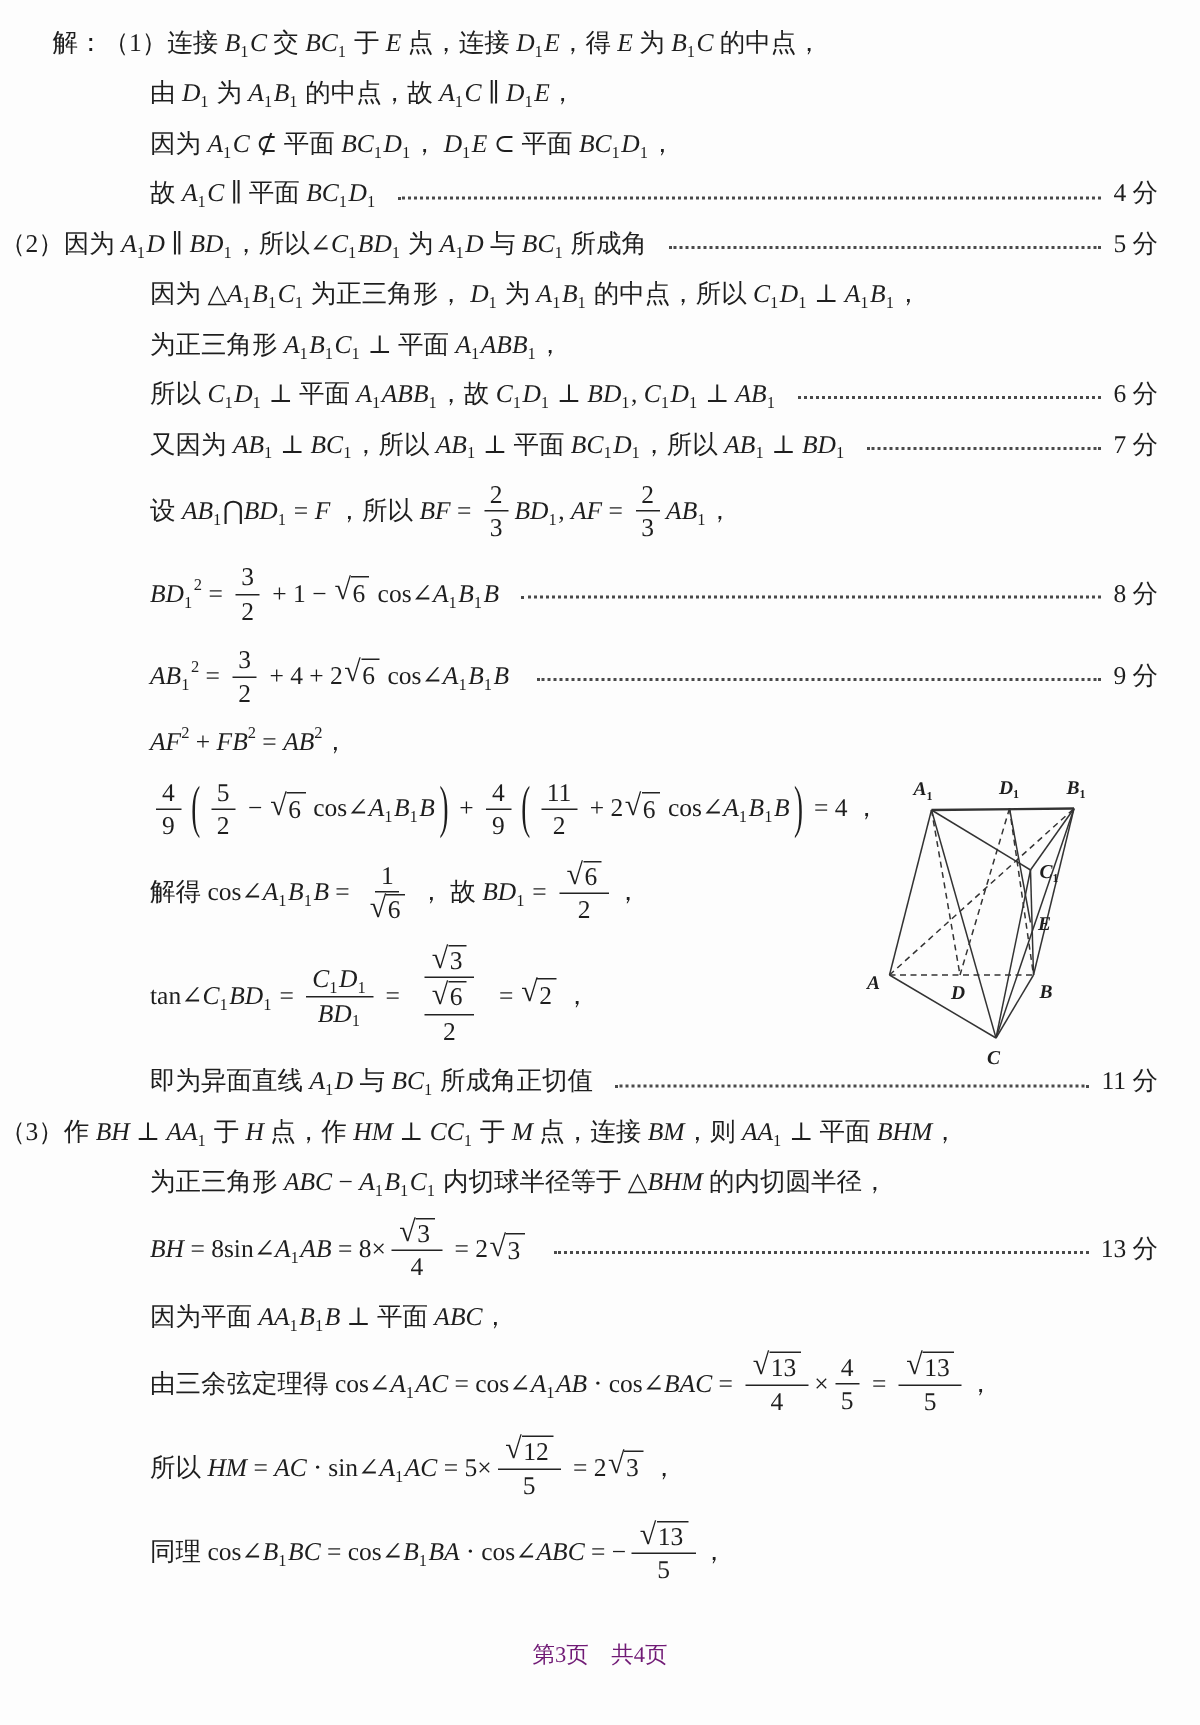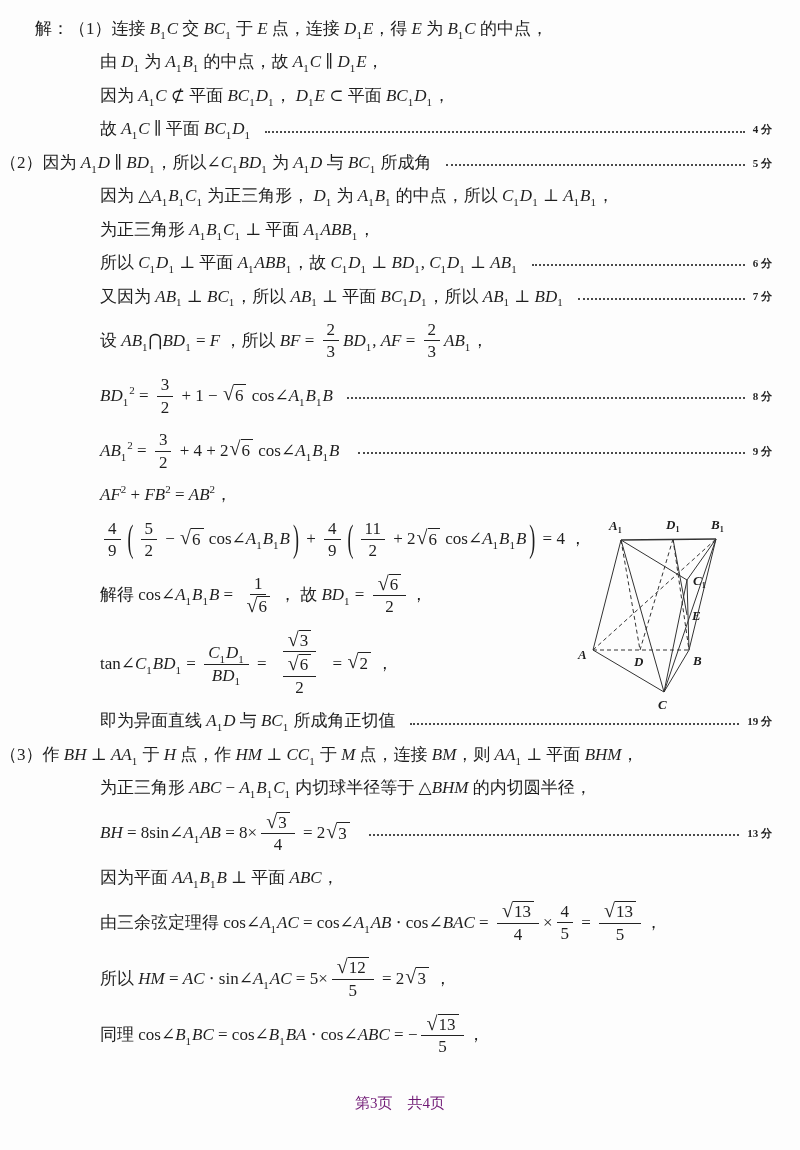--- a/index.html
+++ b/index.html
@@ -31,21 +31,21 @@
   .sb{font-size:11px;align-self:center;transform:translateY(6px);margin-right:1px;white-space:pre;}
   .sp{font-size:11px;align-self:center;transform:translateY(-6px);white-space:pre;}
   .frac{display:inline-flex;flex-direction:column;align-items:center;margin:1px 4px;line-height:1.15;}
   .fnum{display:flex;align-items:center;justify-content:center;padding:0 4px 1px 4px;border-bottom:1.4px solid #222;}
   .fden{display:flex;align-items:center;justify-content:center;padding:1px 4px 0 4px;}
   .sqrt{display:inline-flex;align-items:stretch;margin:0 1px;}
   .rsign{font-size:1.18em;line-height:1;align-self:flex-start;transform:translateY(-1px);}
   .rbody{display:flex;align-items:center;border-top:1.5px solid #222;padding:0 3px 0 1px;}
   .bigp{display:inline-block;transform:scaleY(2.15);font-size:18px;font-weight:300;margin:0 3px;}
   .leader{flex:1 1 auto;min-width:22px;height:2px;border-bottom:2.4px dotted #4a4a4a;align-self:center;margin:2px 8px 0 10px;}
-  .score{white-space:pre;font-size:11px;font-weight:bold;}
+  .score{white-space:pre;font-size:17px;}
   .figure-box{position:absolute;left:576px;top:500px;width:176px;height:220px;}
   .footer{position:absolute;top:1094px;left:0;width:100%;text-align:center;font-size:15px;color:#701a75;}
 </style>
 </head>
 <body>
 
 <div class="page">
   <div class="body-col" id="solution-body">
       <div class="line ind0"><span class="rm">解：（1）连接 </span><span class="it">B</span><span class="sb">1</span><span class="it">C</span><span class="rm"> 交 </span><span class="it">BC</span><span class="sb">1</span><span class="rm"> 于 </span><span class="it">E</span><span class="rm"> 点，连接 </span><span class="it">D</span><span class="sb">1</span><span class="it">E</span><span class="rm">，得 </span><span class="it">E</span><span class="rm"> 为 </span><span class="it">B</span><span class="sb">1</span><span class="it">C</span><span class="rm"> 的中点，</span></div>
       <div class="line ind2"><span class="rm">由 </span><span class="it">D</span><span class="sb">1</span><span class="rm"> 为 </span><span class="it">A</span><span class="sb">1</span><span class="it">B</span><span class="sb">1</span><span class="rm"> 的中点，故 </span><span class="it">A</span><span class="sb">1</span><span class="it">C</span><span class="rm"> ∥ </span><span class="it">D</span><span class="sb">1</span><span class="it">E</span><span class="rm">，</span></div>
@@ -56,21 +56,21 @@
       <div class="line ind2"><span class="rm">为正三角形 </span><span class="it">A</span><span class="sb">1</span><span class="it">B</span><span class="sb">1</span><span class="it">C</span><span class="sb">1</span><span class="rm"> ⊥ 平面 </span><span class="it">A</span><span class="sb">1</span><span class="it">ABB</span><span class="sb">1</span><span class="rm">，</span></div>
       <div class="line ind2"><span class="rm">所以 </span><span class="it">C</span><span class="sb">1</span><span class="it">D</span><span class="sb">1</span><span class="rm"> ⊥ 平面 </span><span class="it">A</span><span class="sb">1</span><span class="it">ABB</span><span class="sb">1</span><span class="rm">，故 </span><span class="it">C</span><span class="sb">1</span><span class="it">D</span><span class="sb">1</span><span class="rm"> ⊥ </span><span class="it">BD</span><span class="sb">1</span><span class="rm">, </span><span class="it">C</span><span class="sb">1</span><span class="it">D</span><span class="sb">1</span><span class="rm"> ⊥ </span><span class="it">AB</span><span class="sb">1</span><span class="rm"> </span><span class="leader"></span><span class="score">6 分</span></div>
       <div class="line ind2"><span class="rm">又因为 </span><span class="it">AB</span><span class="sb">1</span><span class="rm"> ⊥ </span><span class="it">BC</span><span class="sb">1</span><span class="rm">，所以 </span><span class="it">AB</span><span class="sb">1</span><span class="rm"> ⊥ 平面 </span><span class="it">BC</span><span class="sb">1</span><span class="it">D</span><span class="sb">1</span><span class="rm">，所以 </span><span class="it">AB</span><span class="sb">1</span><span class="rm"> ⊥ </span><span class="it">BD</span><span class="sb">1</span><span class="rm"> </span><span class="leader"></span><span class="score">7 分</span></div>
       <div class="line ind2"><span class="rm">设 </span><span class="it">AB</span><span class="sb">1</span><span class="rm">⋂</span><span class="it">BD</span><span class="sb">1</span><span class="rm"> = </span><span class="it">F</span><span class="rm"> ，所以 </span><span class="it">BF</span><span class="rm"> = </span><span class="frac"><span class="fnum"><span class="rm">2</span></span><span class="fden"><span class="rm">3</span></span></span><span class="it">BD</span><span class="sb">1</span><span class="rm">, </span><span class="it">AF</span><span class="rm"> = </span><span class="frac"><span class="fnum"><span class="rm">2</span></span><span class="fden"><span class="rm">3</span></span></span><span class="it">AB</span><span class="sb">1</span><span class="rm">，</span></div>
       <div class="line ind2"><span class="it">BD</span><span class="sb">1</span><span class="sp">2</span><span class="rm"> = </span><span class="frac"><span class="fnum"><span class="rm">3</span></span><span class="fden"><span class="rm">2</span></span></span><span class="rm"> + 1 − </span><span class="sqrt"><span class="rsign">√</span><span class="rbody"><span class="rm">6</span></span></span><span class="rm"> cos∠</span><span class="it">A</span><span class="sb">1</span><span class="it">B</span><span class="sb">1</span><span class="it">B</span><span class="rm"> </span><span class="leader"></span><span class="score">8 分</span></div>
       <div class="line ind2"><span class="it">AB</span><span class="sb">1</span><span class="sp">2</span><span class="rm"> = </span><span class="frac"><span class="fnum"><span class="rm">3</span></span><span class="fden"><span class="rm">2</span></span></span><span class="rm"> + 4 + 2</span><span class="sqrt"><span class="rsign">√</span><span class="rbody"><span class="rm">6</span></span></span><span class="rm"> cos∠</span><span class="it">A</span><span class="sb">1</span><span class="it">B</span><span class="sb">1</span><span class="it">B</span><span class="rm">  </span><span class="leader"></span><span class="score">9 分</span></div>
       <div class="line ind2"><span class="it">AF</span><span class="sp">2</span><span class="rm"> + </span><span class="it">FB</span><span class="sp">2</span><span class="rm"> = </span><span class="it">AB</span><span class="sp">2</span><span class="rm">，</span></div>
       <div class="line ind2"><span class="frac"><span class="fnum"><span class="rm">4</span></span><span class="fden"><span class="rm">9</span></span></span><span class="bigp">(</span><span class="frac"><span class="fnum"><span class="rm">5</span></span><span class="fden"><span class="rm">2</span></span></span><span class="rm"> − </span><span class="sqrt"><span class="rsign">√</span><span class="rbody"><span class="rm">6</span></span></span><span class="rm"> cos∠</span><span class="it">A</span><span class="sb">1</span><span class="it">B</span><span class="sb">1</span><span class="it">B</span><span class="bigp">)</span><span class="rm"> + </span><span class="frac"><span class="fnum"><span class="rm">4</span></span><span class="fden"><span class="rm">9</span></span></span><span class="bigp">(</span><span class="frac"><span class="fnum"><span class="rm">11</span></span><span class="fden"><span class="rm">2</span></span></span><span class="rm"> + 2</span><span class="sqrt"><span class="rsign">√</span><span class="rbody"><span class="rm">6</span></span></span><span class="rm"> cos∠</span><span class="it">A</span><span class="sb">1</span><span class="it">B</span><span class="sb">1</span><span class="it">B</span><span class="bigp">)</span><span class="rm"> = 4 ，</span></div>
       <div class="line ind2"><span class="rm">解得 cos∠</span><span class="it">A</span><span class="sb">1</span><span class="it">B</span><span class="sb">1</span><span class="it">B</span><span class="rm"> = </span><span class="frac"><span class="fnum"><span class="rm">1</span></span><span class="fden"><span class="sqrt"><span class="rsign">√</span><span class="rbody"><span class="rm">6</span></span></span></span></span><span class="rm">， 故 </span><span class="it">BD</span><span class="sb">1</span><span class="rm"> = </span><span class="frac"><span class="fnum"><span class="sqrt"><span class="rsign">√</span><span class="rbody"><span class="rm">6</span></span></span></span><span class="fden"><span class="rm">2</span></span></span><span class="rm">，</span></div>
       <div class="line ind2"><span class="rm">tan∠</span><span class="it">C</span><span class="sb">1</span><span class="it">BD</span><span class="sb">1</span><span class="rm"> = </span><span class="frac"><span class="fnum"><span class="it">C</span><span class="sb">1</span><span class="it">D</span><span class="sb">1</span></span><span class="fden"><span class="it">BD</span><span class="sb">1</span></span></span><span class="rm"> = </span><span class="frac"><span class="fnum"><span class="sqrt"><span class="rsign">√</span><span class="rbody"><span class="rm">3</span></span></span></span><span class="fden"><span class="frac"><span class="fnum"><span class="sqrt"><span class="rsign">√</span><span class="rbody"><span class="rm">6</span></span></span></span><span class="fden"><span class="rm">2</span></span></span></span></span><span class="rm"> = </span><span class="sqrt"><span class="rsign">√</span><span class="rbody"><span class="rm">2</span></span></span><span class="rm"> ，</span></div>
-      <div class="line ind2"><span class="rm">即为异面直线 </span><span class="it">A</span><span class="sb">1</span><span class="it">D</span><span class="rm"> 与 </span><span class="it">BC</span><span class="sb">1</span><span class="rm"> 所成角正切值 </span><span class="leader"></span><span class="score">19 分</span></div>
+      <div class="line ind2"><span class="rm">即为异面直线 </span><span class="it">A</span><span class="sb">1</span><span class="it">D</span><span class="rm"> 与 </span><span class="it">BC</span><span class="sb">1</span><span class="rm"> 所成角正切值 </span><span class="leader"></span><span class="score">11 分</span></div>
       <div class="line ind1"><span class="rm">（3）作 </span><span class="it">BH</span><span class="rm"> ⊥ </span><span class="it">AA</span><span class="sb">1</span><span class="rm"> 于 </span><span class="it">H</span><span class="rm"> 点，作 </span><span class="it">HM</span><span class="rm"> ⊥ </span><span class="it">CC</span><span class="sb">1</span><span class="rm"> 于 </span><span class="it">M</span><span class="rm"> 点，连接 </span><span class="it">BM</span><span class="rm">，则 </span><span class="it">AA</span><span class="sb">1</span><span class="rm"> ⊥ 平面 </span><span class="it">BHM</span><span class="rm">，</span></div>
       <div class="line ind2"><span class="rm">为正三角形 </span><span class="it">ABC</span><span class="rm"> − </span><span class="it">A</span><span class="sb">1</span><span class="it">B</span><span class="sb">1</span><span class="it">C</span><span class="sb">1</span><span class="rm"> 内切球半径等于 △</span><span class="it">BHM</span><span class="rm"> 的内切圆半径，</span></div>
       <div class="line ind2"><span class="it">BH</span><span class="rm"> = 8sin∠</span><span class="it">A</span><span class="sb">1</span><span class="it">AB</span><span class="rm"> = 8×</span><span class="frac"><span class="fnum"><span class="sqrt"><span class="rsign">√</span><span class="rbody"><span class="rm">3</span></span></span></span><span class="fden"><span class="rm">4</span></span></span><span class="rm"> = 2</span><span class="sqrt"><span class="rsign">√</span><span class="rbody"><span class="rm">3</span></span></span><span class="rm">  </span><span class="leader"></span><span class="score">13 分</span></div>
       <div class="line ind2"><span class="rm">因为平面 </span><span class="it">AA</span><span class="sb">1</span><span class="it">B</span><span class="sb">1</span><span class="it">B</span><span class="rm"> ⊥ 平面 </span><span class="it">ABC</span><span class="rm">，</span></div>
       <div class="line ind2"><span class="rm">由三余弦定理得 cos∠</span><span class="it">A</span><span class="sb">1</span><span class="it">AC</span><span class="rm"> = cos∠</span><span class="it">A</span><span class="sb">1</span><span class="it">AB</span><span class="rm"> ⋅ cos∠</span><span class="it">BAC</span><span class="rm"> = </span><span class="frac"><span class="fnum"><span class="sqrt"><span class="rsign">√</span><span class="rbody"><span class="rm">13</span></span></span></span><span class="fden"><span class="rm">4</span></span></span><span class="rm">×</span><span class="frac"><span class="fnum"><span class="rm">4</span></span><span class="fden"><span class="rm">5</span></span></span><span class="rm"> = </span><span class="frac"><span class="fnum"><span class="sqrt"><span class="rsign">√</span><span class="rbody"><span class="rm">13</span></span></span></span><span class="fden"><span class="rm">5</span></span></span><span class="rm">，</span></div>
       <div class="line ind2"><span class="rm">所以 </span><span class="it">HM</span><span class="rm"> = </span><span class="it">AC</span><span class="rm"> ⋅ sin∠</span><span class="it">A</span><span class="sb">1</span><span class="it">AC</span><span class="rm"> = 5×</span><span class="frac"><span class="fnum"><span class="sqrt"><span class="rsign">√</span><span class="rbody"><span class="rm">12</span></span></span></span><span class="fden"><span class="rm">5</span></span></span><span class="rm"> = 2</span><span class="sqrt"><span class="rsign">√</span><span class="rbody"><span class="rm">3</span></span></span><span class="rm"> ，</span></div>
       <div class="line ind2"><span class="rm">同理 cos∠</span><span class="it">B</span><span class="sb">1</span><span class="it">BC</span><span class="rm"> = cos∠</span><span class="it">B</span><span class="sb">1</span><span class="it">BA</span><span class="rm"> ⋅ cos∠</span><span class="it">ABC</span><span class="rm"> = −</span><span class="frac"><span class="fnum"><span class="sqrt"><span class="rsign">√</span><span class="rbody"><span class="rm">13</span></span></span></span><span class="fden"><span class="rm">5</span></span></span><span class="rm">，</span></div>
     </div>
 
   <div class="figure-box">

